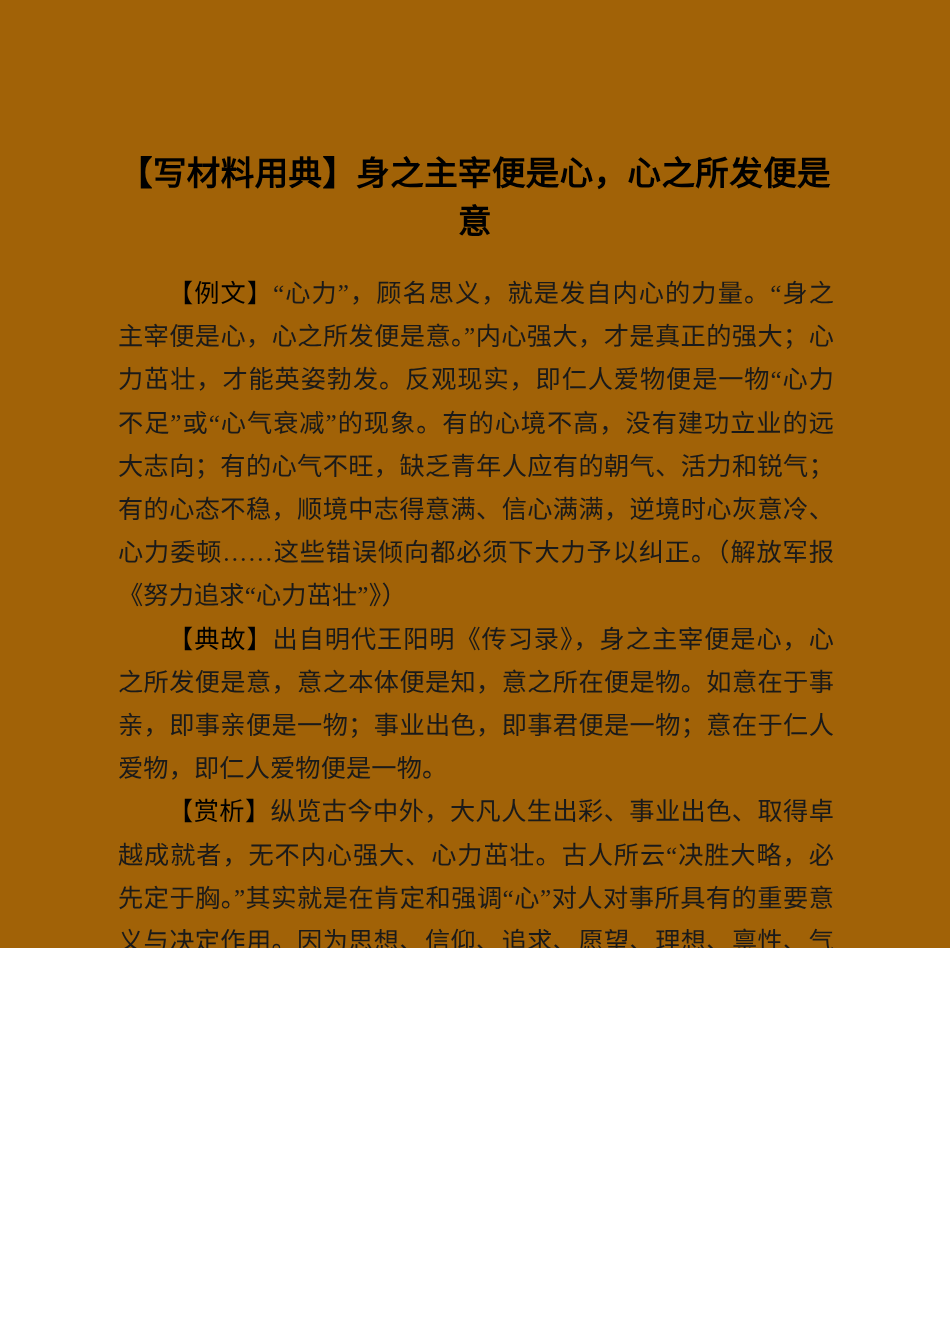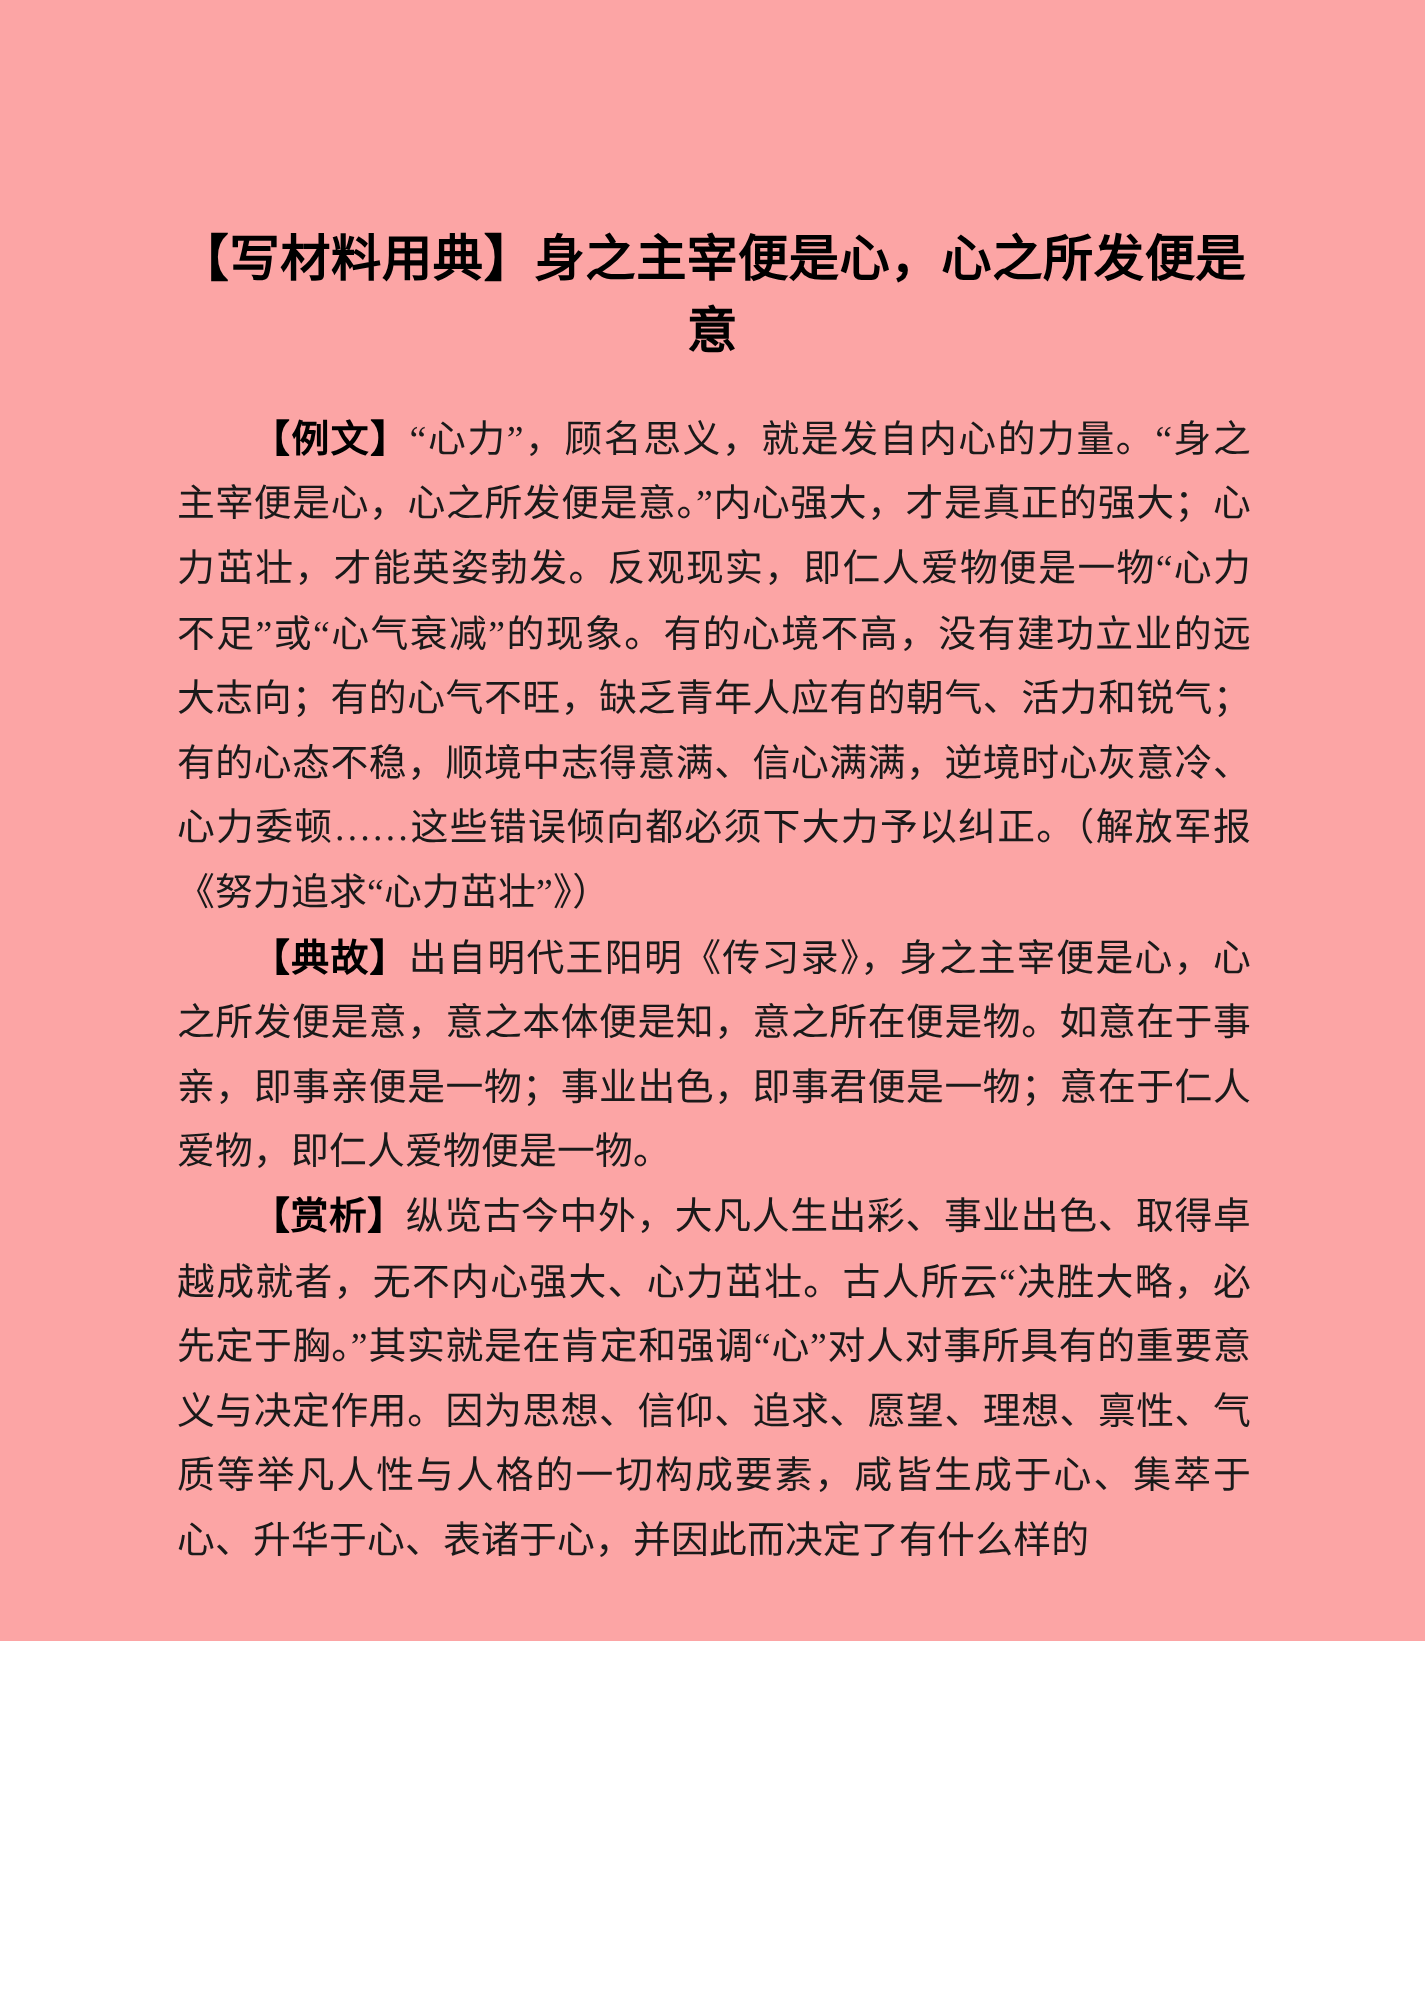--- a/index.html
+++ b/index.html
@@ -5,22 +5,22 @@
 <style>
   html, body {
     margin: 0;
     padding: 0;
     background: #ffffff;
   }
 
   .page {
     position: relative;
     width: 950px;
-    height: 1094px;
-    background: #fca5a5;
+    height: 948px;
+    background: #a16207;
     overflow: hidden;
     box-sizing: border-box;
   }
 
   .doc-title {
     position: absolute;
     left: 118px;
     top: 128px;
     width: 714px;
     text-align: center;
@@ -46,21 +46,21 @@
     color: #1a1a1a;
     text-align: justify;
     text-justify: inter-character;
     text-indent: 50px;
     margin: 0;
     letter-spacing: 0.15px;
     word-break: break-all;
   }
 
   .marker {
-    font-weight: bold;
+    font-weight: normal;
     color: #000000;
   }
 </style>
 </head>
 <body>
 
 <div class="page">
 
   <h1 class="doc-title">【写材料用典】身之主宰便是心，心之所发便是意</h1>
 

